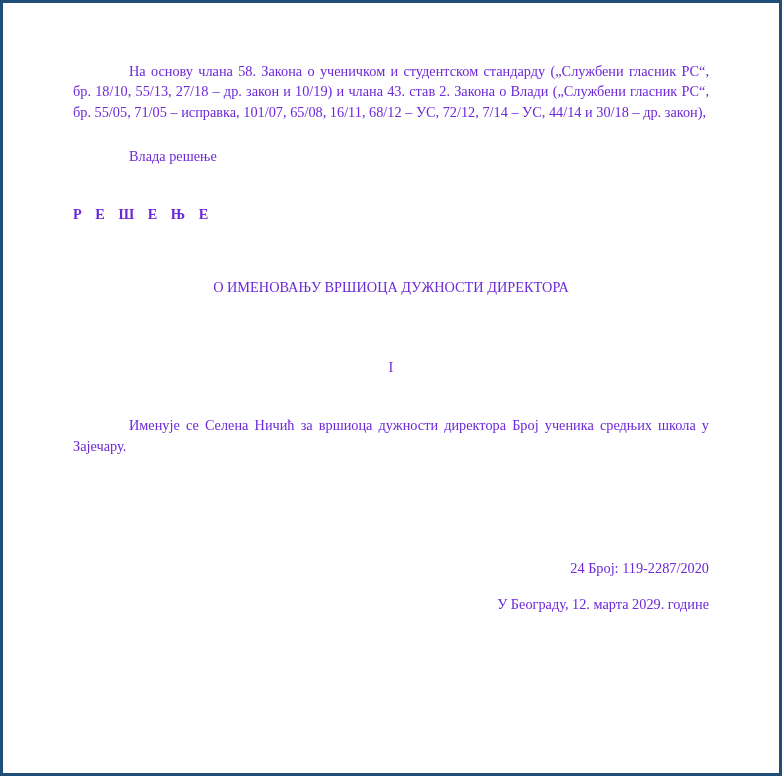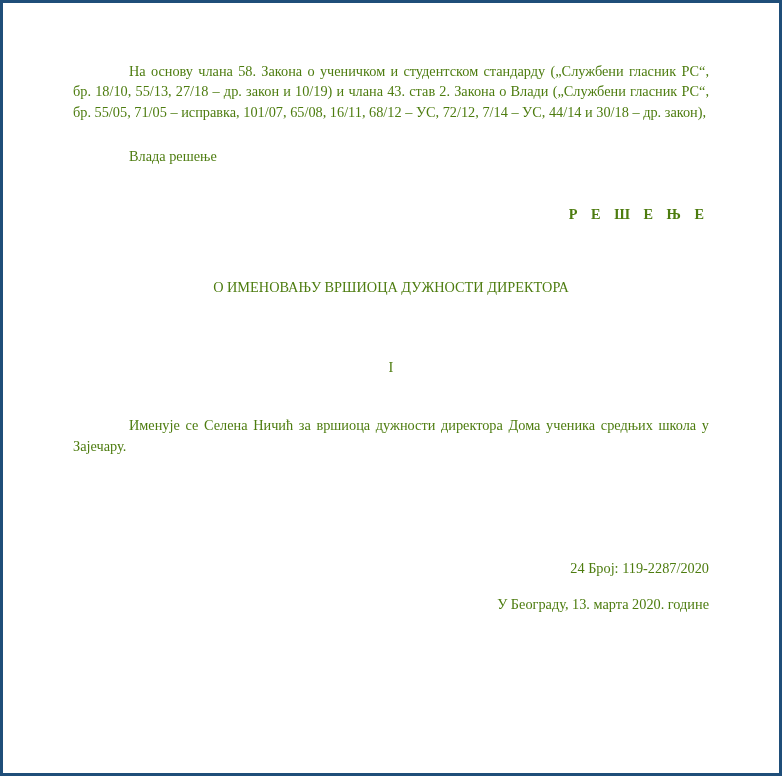--- a/index.html
+++ b/index.html
@@ -21,39 +21,39 @@
     background: #ffffff;
     padding: 0;
     position: relative;
   }
   .page-inner {
     box-sizing: border-box;
     width: 100%;
     height: 100%;
     padding: 58px 70px 20px 70px;
     font-size: 14.3px;
-    color: #4d7c0f;
+    color: #6d28d9;
     line-height: 1.42;
   }
   .para {
     text-align: justify;
     text-justify: inter-word;
     margin: 0;
   }
   .indent {
     text-indent: 56px;
   }
   .spacer-md { height: 24px; }
   .spacer-lg { height: 30px; }
   .spacer-xl { height: 40px; }
 
   .title-spaced {
     letter-spacing: 5px;
     font-weight: bold;
-    text-align: right;
+    text-align: left;
   }
   .heading-2 {
     font-weight: normal;
     text-align: center;
     line-height: 1.45;
   }
   .roman {
     text-align: center;
   }
   .left-block {
@@ -80,29 +80,29 @@
     <div class="spacer-md"></div>
 
     <p class="heading-2">О ИМЕНОВАЊУ ВРШИОЦА ДУЖНОСТИ ДИРЕКТОРА</p>
 
     <div class="spacer-lg"></div>
 
     <p class="roman">I</p>
 
     <div class="spacer-md"></div>
 
-    <p class="para indent">Именује се Селена Ничић за вршиоца дужности директора Дома ученика средњих школа у Зајечару.</p>
+    <p class="para indent">Именује се Селена Ничић за вршиоца дужности директора Број ученика средњих школа у Зајечару.</p>
 
     <div class="spacer-md"></div>
 
 
     <div class="spacer-md"></div>
 
 
     <div class="spacer-xl"></div>
 
     <p class="left-block">24 Број: 119-2287/2020</p>
-    <p class="left-block">У Београду, 13. марта 2020. године</p>
+    <p class="left-block">У Београду, 12. марта 2029. године</p>
 
     <div class="spacer-xl"></div>
 
   </div>
 </div>
 
 </body></html>

